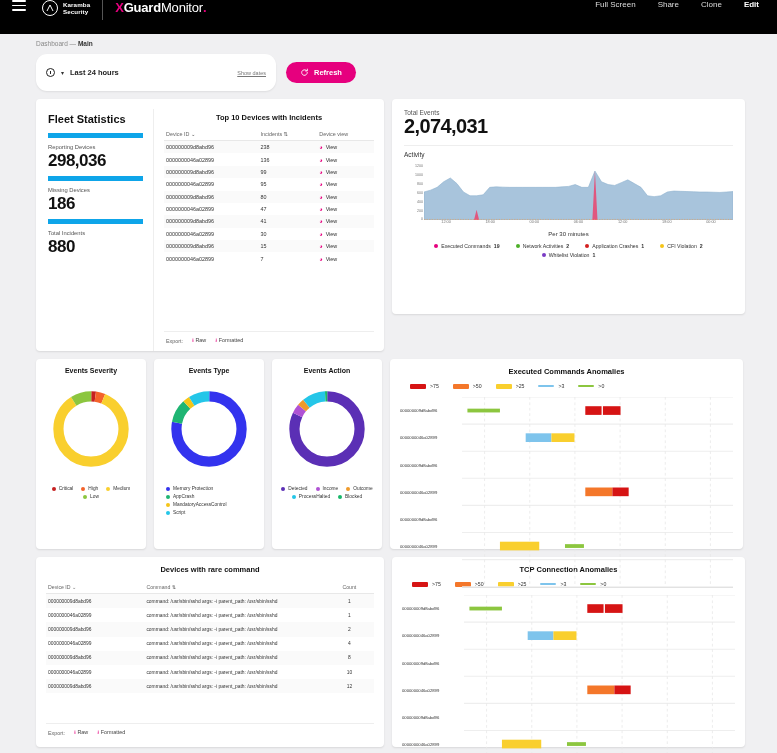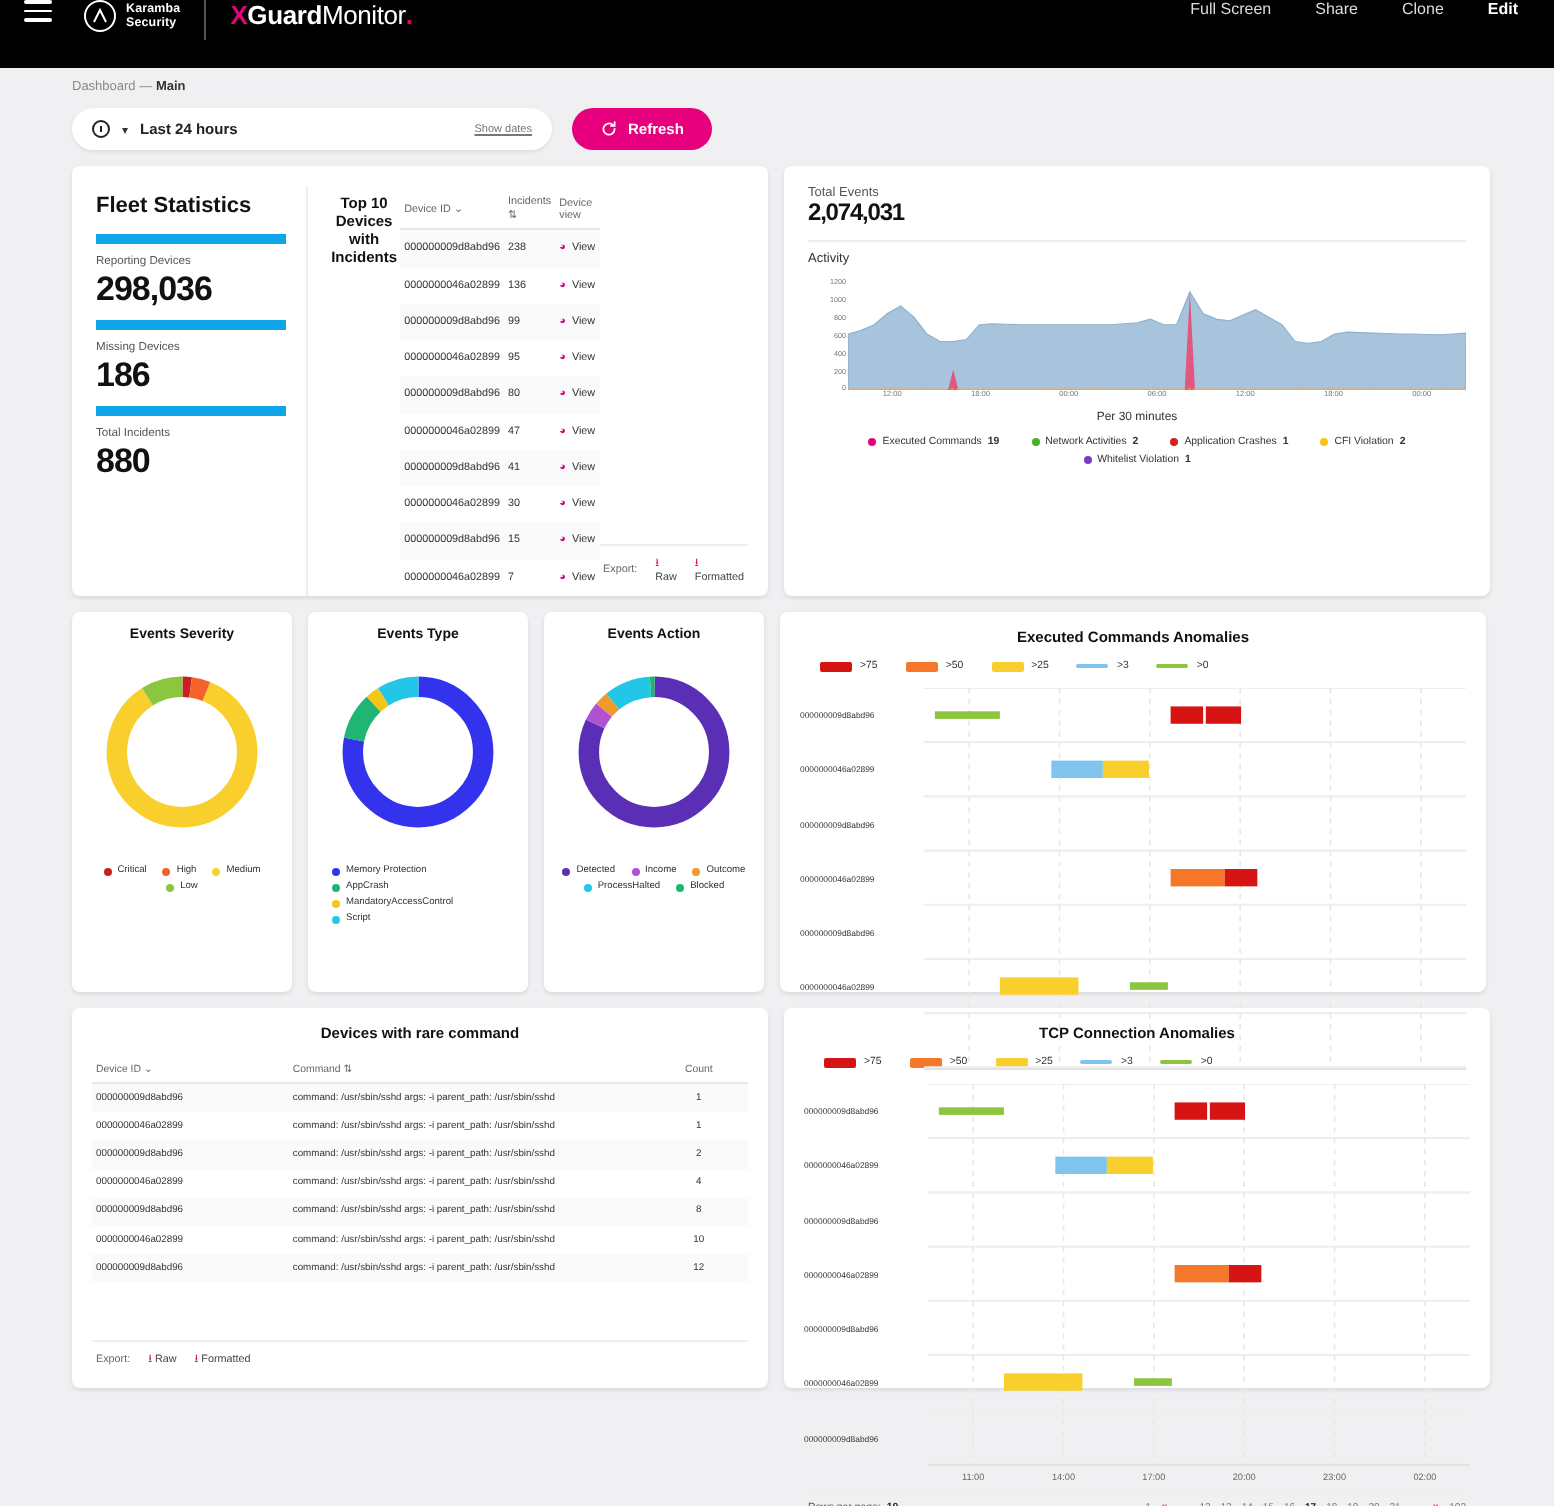--- a/index.html
+++ b/index.html
@@ -34,21 +34,21 @@
   .topnav a { color: #dcdcdc; text-decoration: none; cursor: pointer; }
   .topnav a.active { color: #fff; font-weight: bold; }
 
   
   .crumbbar { padding: 6px 0 0 36px; }
   .crumb { font-size: 6.5px; color: #888; }
   .crumb b { color: #333; }
 
   .toolbar { display: flex; align-items: center; padding: 7px 0 0 36px; gap: 10px; }
   .range-box {
-    width: 240px; height: 21px; background: #fff; border-radius: 11px;
+    width: 240px; height: 37px; background: #fff; border-radius: 11px;
     display: flex; align-items: center; padding: 0 10px; gap: 6px;
     box-shadow: 0 1px 2px rgba(0,0,0,.08);
   }
   .clock-ic { width: 9px; height: 9px; border: 1px solid #222; border-radius: 50%; position: relative; }
   .clock-ic::after { content:""; position:absolute; left:3.3px; top:1.6px; width:1px; height:3px; background:#222; }
   .chev { font-size: 6px; color: #333; }
   .range-label { font-size: 7.5px; font-weight: bold; color: #222; }
   .show-dates { margin-left: auto; font-size: 5.5px; color: #777; text-decoration: underline; cursor: pointer; }
   .refresh-btn {
     height: 21px; background: #e6007e; color: #fff; border-radius: 11px;
@@ -56,48 +56,48 @@
     font-size: 7.5px; font-weight: bold; border: none; cursor: pointer;
   }
   .refresh-btn svg { width: 9px; height: 9px; }
 
   
   .grid { padding: 8px 32px 0 36px; }
   .row { display: flex; gap: 8px; margin-bottom: 8px; }
   .card { background: #fff; border-radius: 4px; box-shadow: 0 1px 2px rgba(0,0,0,.10); }
 
   
-  .card-fleet { width: 348px; height: 215px; display: flex; padding: 10px 0 0 0; }
+  .card-fleet { width: 348px; height: 252px; display: flex; padding: 10px 0 0 0; }
   .fleet-left { width: 118px; padding: 4px 10px 0 12px; border-right: 1px solid #eee; }
   .fleet-title { font-size: 11px; font-weight: bold; margin-bottom: 8px; color: #111; }
   .stat { padding: 6px 0 5px; border-top: 5px solid #0ea5e9; }
   .stat:first-of-type { border-top: none; }
   .stat-label { font-size: 5.8px; color: #555; margin-bottom: 1px; }
   .stat-value { font-size: 17px; font-weight: bold; letter-spacing: -.5px; color: #111; }
-  .fleet-right { flex: 1; padding: 2px 10px 0 10px; display: flex; }
+  .fleet-right { flex: 1; padding: 2px 10px 0 10px; display: flex; flex-direction: column; }
   .tbl-title { font-size: 7.5px; font-weight: bold; text-align: center; padding: 2px 0 6px; color: #111; }
   table { width: 100%; border-collapse: collapse; }
   th {
     font-size: 5.4px; font-weight: normal; color: #666; text-align: left;
     padding: 3px 2px; border-bottom: 1px solid #e8e8e8;
   }
   td { font-size: 5.4px; color: #333; padding: 3.2px 2px; }
   tbody tr:nth-child(odd) { background: #fafafa; }
   .view-cell { color: #333; }
   .view-ic { color: #e6007e; margin-right: 3px; font-size: 5.5px; }
   .export-row {
     margin-top: auto; border-top: 1px solid #eee; padding: 4px 2px 6px;
     display: flex; align-items: center; gap: 9px; font-size: 5.4px; color: #666;
   }
   .dl { color: #e6007e; cursor: pointer; }
   .dl b { color: #444; font-weight: normal; }
 
   .card-events { width: 353px; height: 215px; padding: 10px 12px 6px; display: flex; flex-direction: column; }
   .te-label { font-size: 6.5px; color: #555; }
-  .te-value { font-size: 12px; font-weight: bold; letter-spacing: -.6px; margin-top: -1px; color: #111; }
+  .te-value { font-size: 20px; font-weight: bold; letter-spacing: -.6px; margin-top: -1px; color: #111; }
   .te-sep { border-top: 1px solid #eee; margin: 7px 0 5px; }
   .act-label { font-size: 6.5px; color: #333; margin-bottom: 2px; }
   .chart-area { position: relative; height: 56px; margin: 4px 0 0 0; display: flex; }
   .y-ticks { width: 20px; position: relative; font-size: 3.6px; color: #777; }
   .y-ticks span { position: absolute; right: 1px; }
   .plot { flex: 1; position: relative; }
   .plot svg { width: 100%; height: 100%; display: block; }
   .x-ticks { display: flex; margin-left: 20px; font-size: 3.8px; color: #777; }
   .x-ticks span { flex: 1; text-align: center; }
   .per-label { text-align: center; font-size: 6px; color: #333; margin-top: 7px; }

